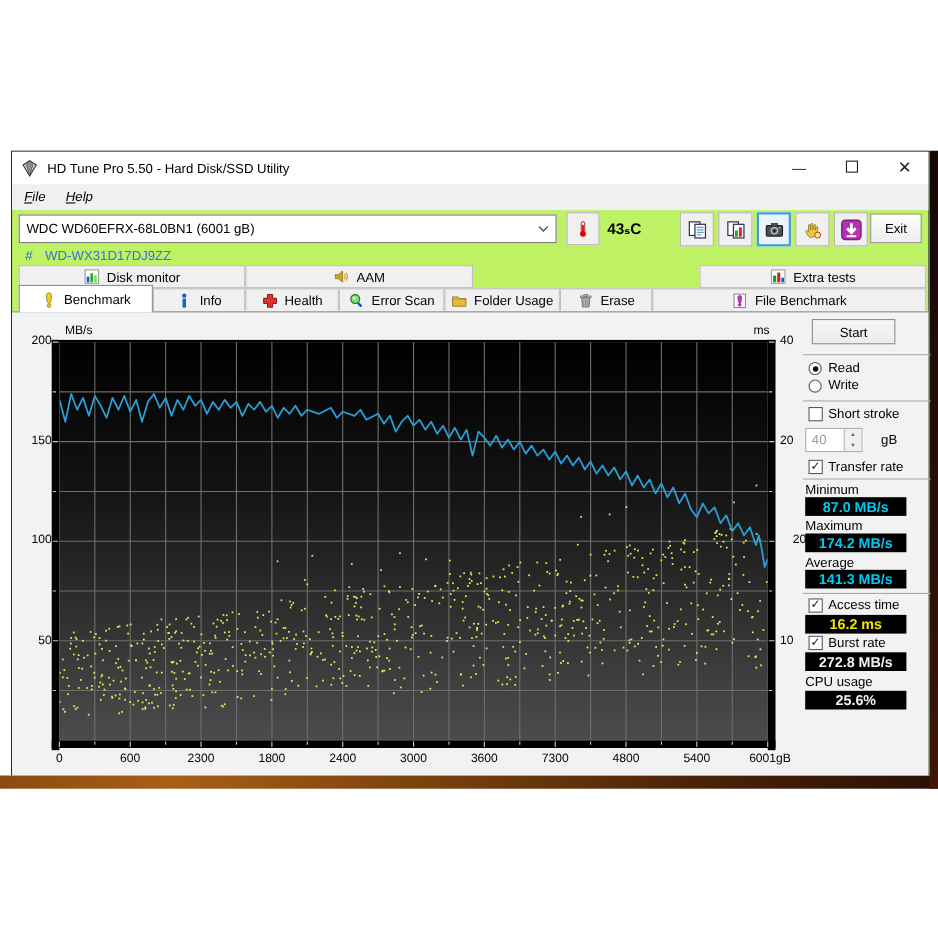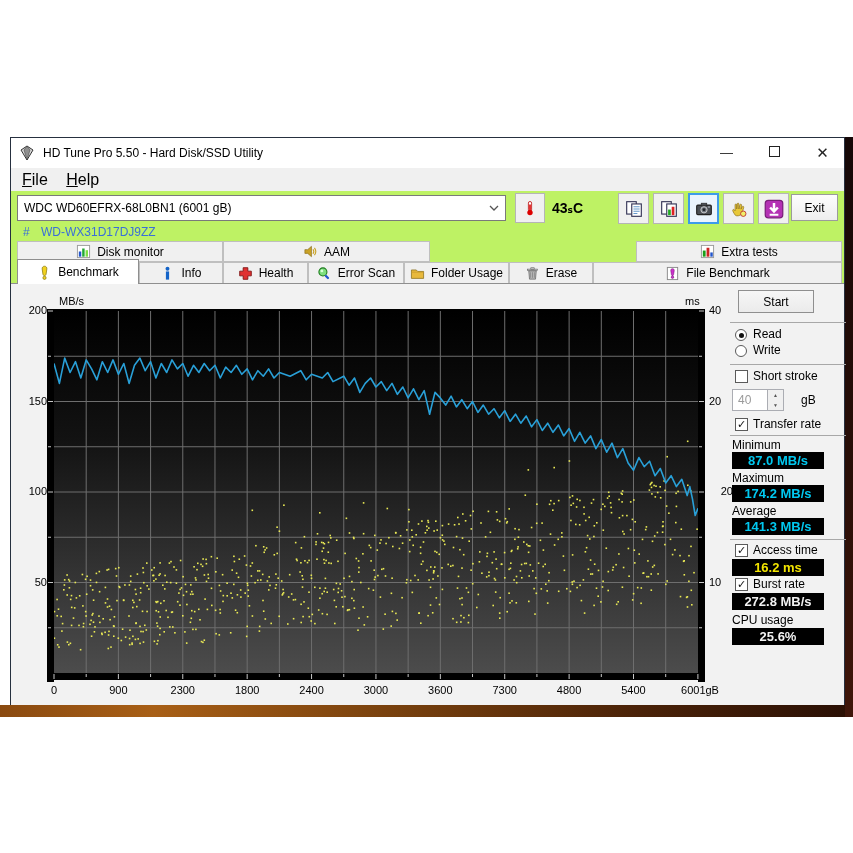--- a/index.html
+++ b/index.html
@@ -12,21 +12,21 @@
   #wall-right{left:845px;top:137px;width:8px;height:580px;
     background:linear-gradient(180deg,#150808,#2a0f08 60%,#40160a);}
   
   #win{left:10px;top:137px;width:835px;height:568px;background:#bef264;
        border:1px solid #26303f;box-sizing:border-box;}
   #titlebar{left:0;top:0;width:833px;height:30px;background:#ffffff;}
   .title-text{font-size:12px;line-height:30px;}
   .cap-btn{width:31px;height:29px;text-align:center;font-size:13px;line-height:29px;color:#222;}
   .max-box{display:inline-block;width:9px;height:9px;border:1px solid #222;}
   #menubar{left:0;top:30px;width:833px;height:23px;background:#f0f0f0;}
-  .menu-item{height:23px;line-height:23px;padding:0 7px;font-size:16px;display:inline-block;}
+  .menu-item{height:23px;line-height:23px;padding:0 7px;font-size:12px;display:inline-block;font-style:italic;}
   
   .combo{background:#fff;border:1px solid #7a7a7a;box-sizing:border-box;font-size:12px;}
   .tool-btn{background:#f0f0f0;border:1px solid #b5b5b5;box-sizing:border-box;
             display:flex;align-items:center;justify-content:center;}
   .tool-btn.hl{border:2px solid #3d9be9;background:#eaf4fd;}
   .exit-btn{background:linear-gradient(#fdfdfd,#eeeeee);border:1px solid #9b9b9b;font-size:12px;
             text-align:center;box-sizing:border-box;}
   .serial{color:#3a6fd8;font-size:12px;}
   
   .tab{box-sizing:border-box;border:1px solid #bfbfbf;background:#f0f0f0;display:flex;
@@ -1138,21 +1138,21 @@
     <div id="chart-labels">
         <div class="tick-label" style="left: 6px; top: 166px; width: 30px; text-align: right;">200</div>
         <div class="tick-label" style="left: 6px; top: 256.5px; width: 30px; text-align: right;">150</div>
         <div class="tick-label" style="left: 6px; top: 347px; width: 30px; text-align: right;">100</div>
         <div class="tick-label" style="left: 6px; top: 437.5px; width: 30px; text-align: right;">50</div>
         <div class="tick-label" style="left: 698px; top: 166px; width: 24px; text-align: left;">40</div>
         <div class="tick-label" style="left: 698px; top: 256.5px; width: 24px; text-align: left;">20</div>
         <div class="tick-label" style="left: 698px; top: 347px; width: 24px; text-align: right;">20</div>
         <div class="tick-label" style="left: 698px; top: 437.5px; width: 24px; text-align: left;">10</div>
         <div class="tick-label" style="left: 19px; top: 546px; width: 48px; text-align: center;">0</div>
-        <div class="tick-label" style="left: 83.3893px; top: 546px; width: 48px; text-align: center;">900</div>
+        <div class="tick-label" style="left: 83.3893px; top: 546px; width: 48px; text-align: center;">600</div>
         <div class="tick-label" style="left: 147.779px; top: 546px; width: 48px; text-align: center;">2300</div>
         <div class="tick-label" style="left: 212.168px; top: 546px; width: 48px; text-align: center;">1800</div>
         <div class="tick-label" style="left: 276.557px; top: 546px; width: 48px; text-align: center;">2400</div>
         <div class="tick-label" style="left: 340.946px; top: 546px; width: 48px; text-align: center;">3000</div>
         <div class="tick-label" style="left: 405.336px; top: 546px; width: 48px; text-align: center;">3600</div>
         <div class="tick-label" style="left: 469.725px; top: 546px; width: 48px; text-align: center;">7300</div>
         <div class="tick-label" style="left: 534.114px; top: 546px; width: 48px; text-align: center;">4800</div>
         <div class="tick-label" style="left: 598.503px; top: 546px; width: 48px; text-align: center;">5400</div>
         <div class="tick-label" style="left: 663px; top: 546px; width: 52px; text-align: center;">6001gB</div>
       </div>

